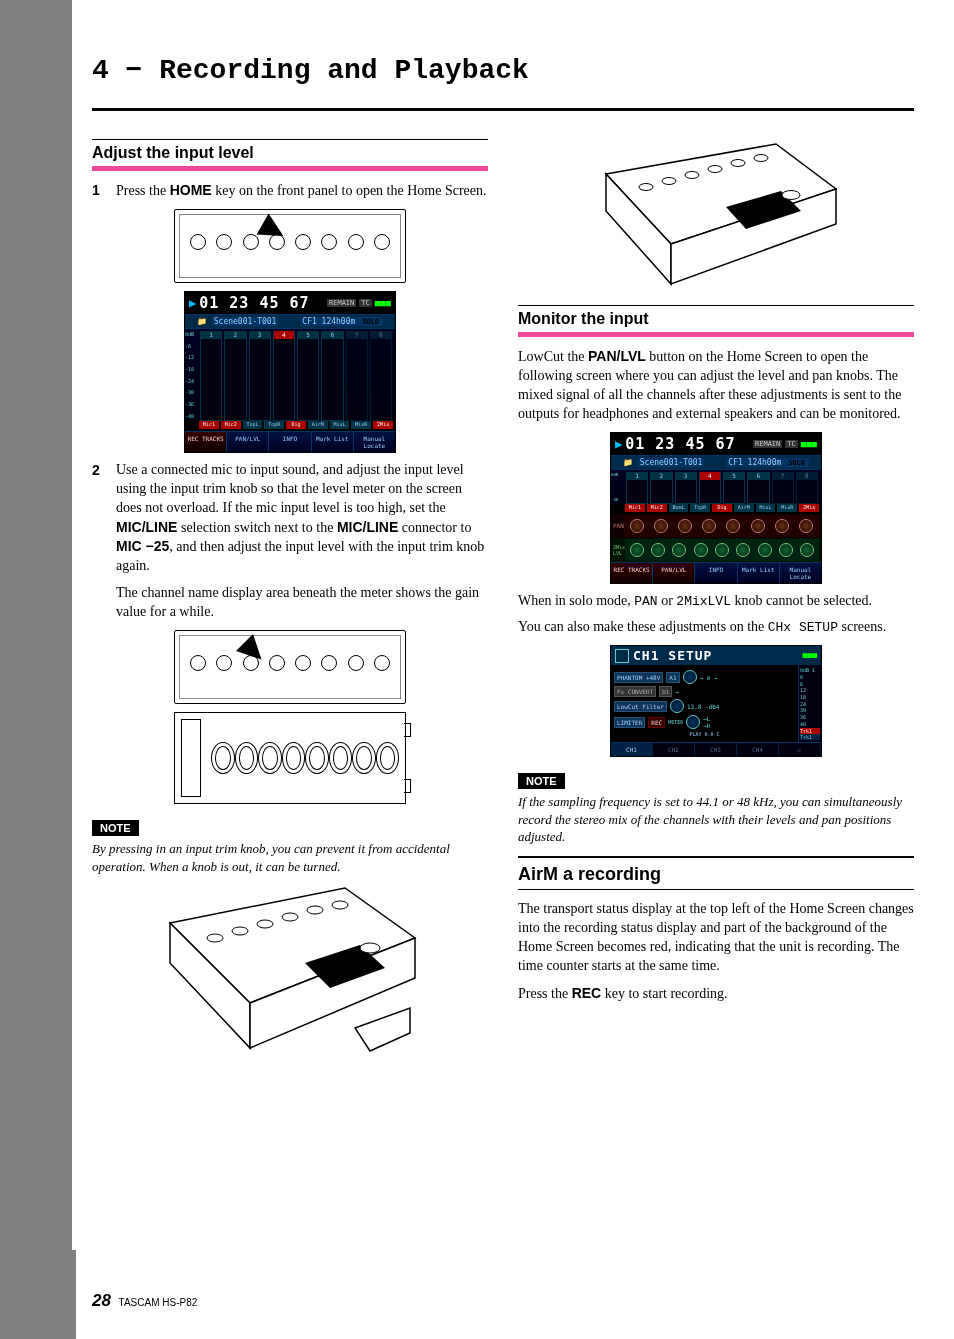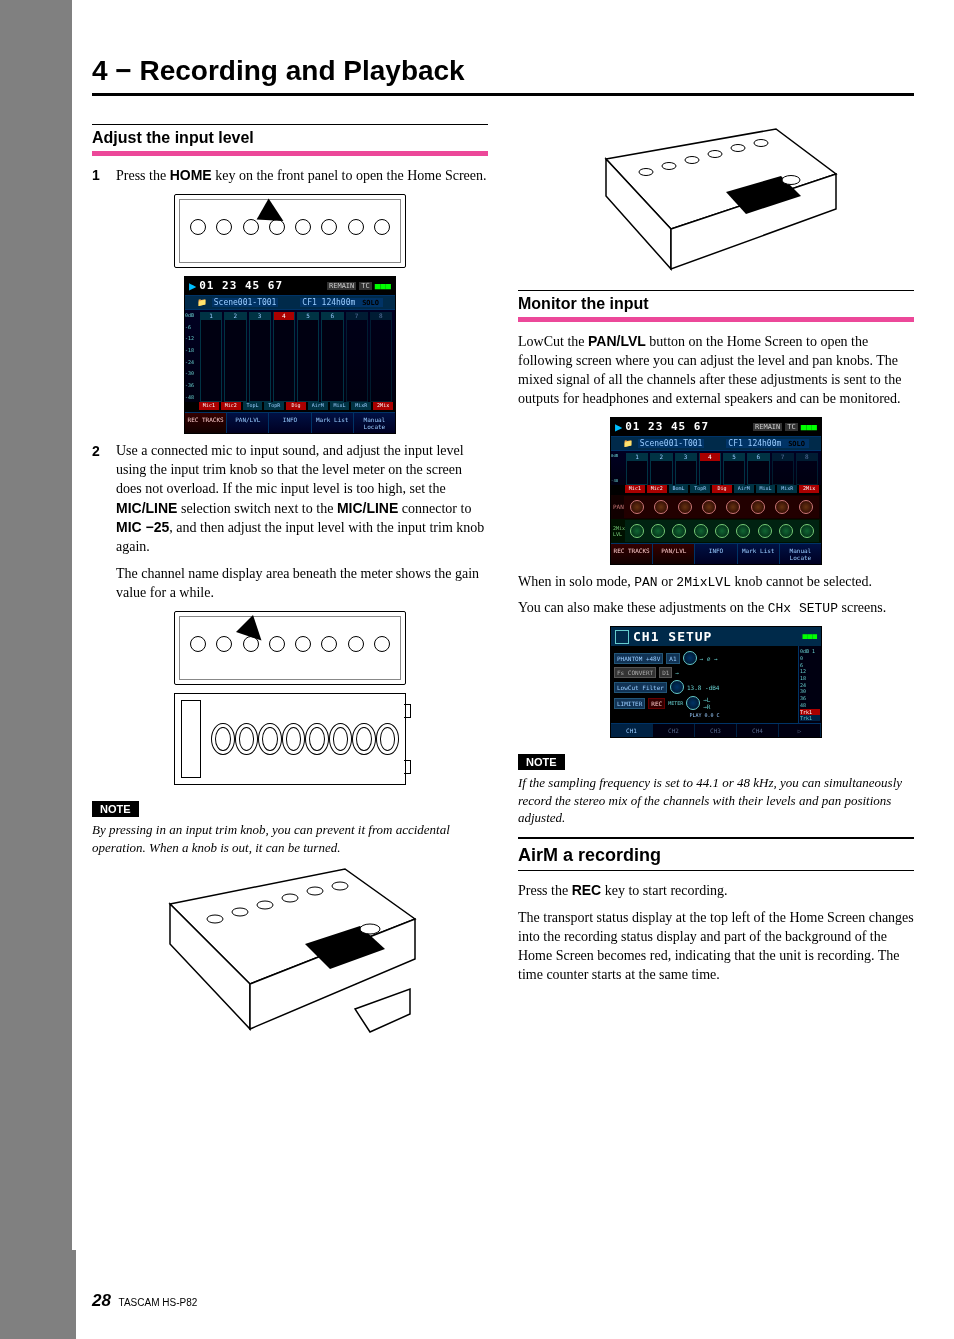--- a/index.html
+++ b/index.html
@@ -3,21 +3,21 @@
 <meta charset="utf-8">
 <style>
   html, body { margin: 0; padding: 0; background: #fff; }
   body { width: 954px; height: 1339px; font-family: "Times New Roman", Times, serif; color: #000; position: relative; }
 
   .sidebar { position: absolute; left: 0; top: 0; width: 72px; height: 1339px; background: #808080; }
   .sidebar::after { content: ""; position: absolute; left: 72px; top: 1250px; width: 4px; height: 89px; background: #808080; }
 
   .content { position: absolute; left: 72px; top: 0; width: 882px; padding: 40px 40px 0 20px; box-sizing: border-box; }
 
-  h1.chapter { font-family: Liberation Sans, sans-serif; font-weight: 800; font-size: 28px; margin: 15px 0 0 0; padding: 0 0 6px 0; }
+  h1.chapter { font-family: Liberation Mono, monospace; font-weight: 800; font-size: 28px; margin: 15px 0 16px 0; padding: 0 0 6px 0; }
   .chapter-rule { height: 3px; background: #000; margin: 0 0 24px 0; }
 
   .cols { display: flex; gap: 30px; }
   .col { flex: 1; }
 
   .sect { border-top: 1px solid #000; margin: 4px 0 10px 0; }
   .sect h2 { font-family: Arial, Helvetica, sans-serif; font-weight: bold; font-size: 16px; margin: 4px 0 10px 0; border-bottom: 5px solid #ec4899; padding-bottom: 4px; }
 
   .sect2 { margin-top: 10px; }
   .sect2 .rule-top { height: 2px; background: #000; }
@@ -40,21 +40,21 @@
   .img-box { display: flex; justify-content: center; margin: 8px 0; }
   .device-img { width: 230px; height: 72px; border: 1.5px solid #000; border-radius: 2px; position: relative; background: #fff; overflow: hidden; }
   .device-img::before { content: ""; position: absolute; inset: 4px; border: 1px solid #888; }
   .device-img .knob-row { position: absolute; top: 24px; left: 10px; right: 10px; height: 24px; display: flex; justify-content: space-around; }
   .device-img .knob { width: 14px; height: 14px; border: 1px solid #000; border-radius: 50%; }
   .device-img .arrow { position: absolute; right: 120px; top: 8px; width: 0; height: 0; border-left: 24px solid #000; border-top: 12px solid transparent; border-bottom: 12px solid transparent; transform: rotate(30deg); }
 
   .screen-img { width: 210px; border: 1px solid #000; background: #000; color: #fff; font-family: monospace; font-size: 9px; }
   .screen-img .topbar { background: #000; padding: 2px 4px; display: flex; align-items: center; gap: 3px; }
   .screen-img .play { color: #00bfff; font-size: 12px; }
-  .screen-img .digits { color: #fff; font-weight: bold; letter-spacing: 1px; font-size: 11px; flex: 1; }
+  .screen-img .digits { color: #fff; font-weight: bold; letter-spacing: 1px; font-size: 15px; flex: 1; }
   .screen-img .chip { background: #333; color: #ccc; font-size: 7px; padding: 0 2px; }
   .screen-img .solobadge { background: #fff; color: #000; font-size: 7px; padding: 0 2px; font-weight: bold; }
   .screen-img .sceneline { background: #002a4a; color: #9cf; font-size: 8px; padding: 2px 12px; display: flex; justify-content: space-between; border-top: 1px solid #036; border-bottom: 1px solid #036; }
   .screen-img .sceneline span:last-child { background: #036; padding: 0 2px; }
   .screen-img .meters { display: flex; height: 90px; background: linear-gradient(#002,#001); padding: 2px 2px 0 14px; position: relative; }
   .screen-img .meters .labels { position: absolute; left: 0; top: 0; bottom: 0; width: 12px; display: flex; flex-direction: column; justify-content: space-between; font-size: 5px; color: #6cc; padding: 2px 0; }
   .screen-img .meters .track { flex: 1; margin: 0 1px; background: linear-gradient(#001,#001); border: 1px solid #034; position: relative; }
   .screen-img .meters .track .hdr { position: absolute; top: -1px; left: 0; right: 0; height: 8px; background: #034; color: #9cf; font-size: 6px; text-align: center; }
   .screen-img .meters .track.red .hdr { background: #a00; color: #fff; }
   .screen-img .meters .track.dim { opacity: 0.55; }
@@ -471,24 +471,24 @@
 
       <div class="note-tag">NOTE</div>
       <p class="note-text">If the sampling frequency is set to 44.1 or 48 kHz, you can simultaneously record the stereo mix of the channels with their levels and pan positions adjusted.</p>
 
       <div class="sect2">
         <div class="rule-top"></div>
         <h2>AirM a recording</h2>
         <div class="rule-bot"></div>
       </div>
 
+      <p class="para0">The transport status display at the top left of the Home Screen changes into the recording status display and part of the background of the Home Screen becomes red, indicating that the unit is recording. The time counter starts at the same time.</p>
       <p class="para0">
         <span>Press the </span><span class="sans-inline">REC</span><span> key to start recording.</span>
       </p>
-      <p class="para0">The transport status display at the top left of the Home Screen changes into the recording status display and part of the background of the Home Screen becomes red, indicating that the unit is recording. The time counter starts at the same time.</p>
 
     </div>
   </div>
 </div>
 
 <div class="footer">
   <span class="pn">28</span>
   <span>TASCAM  HS-P82</span>
 </div>
 

